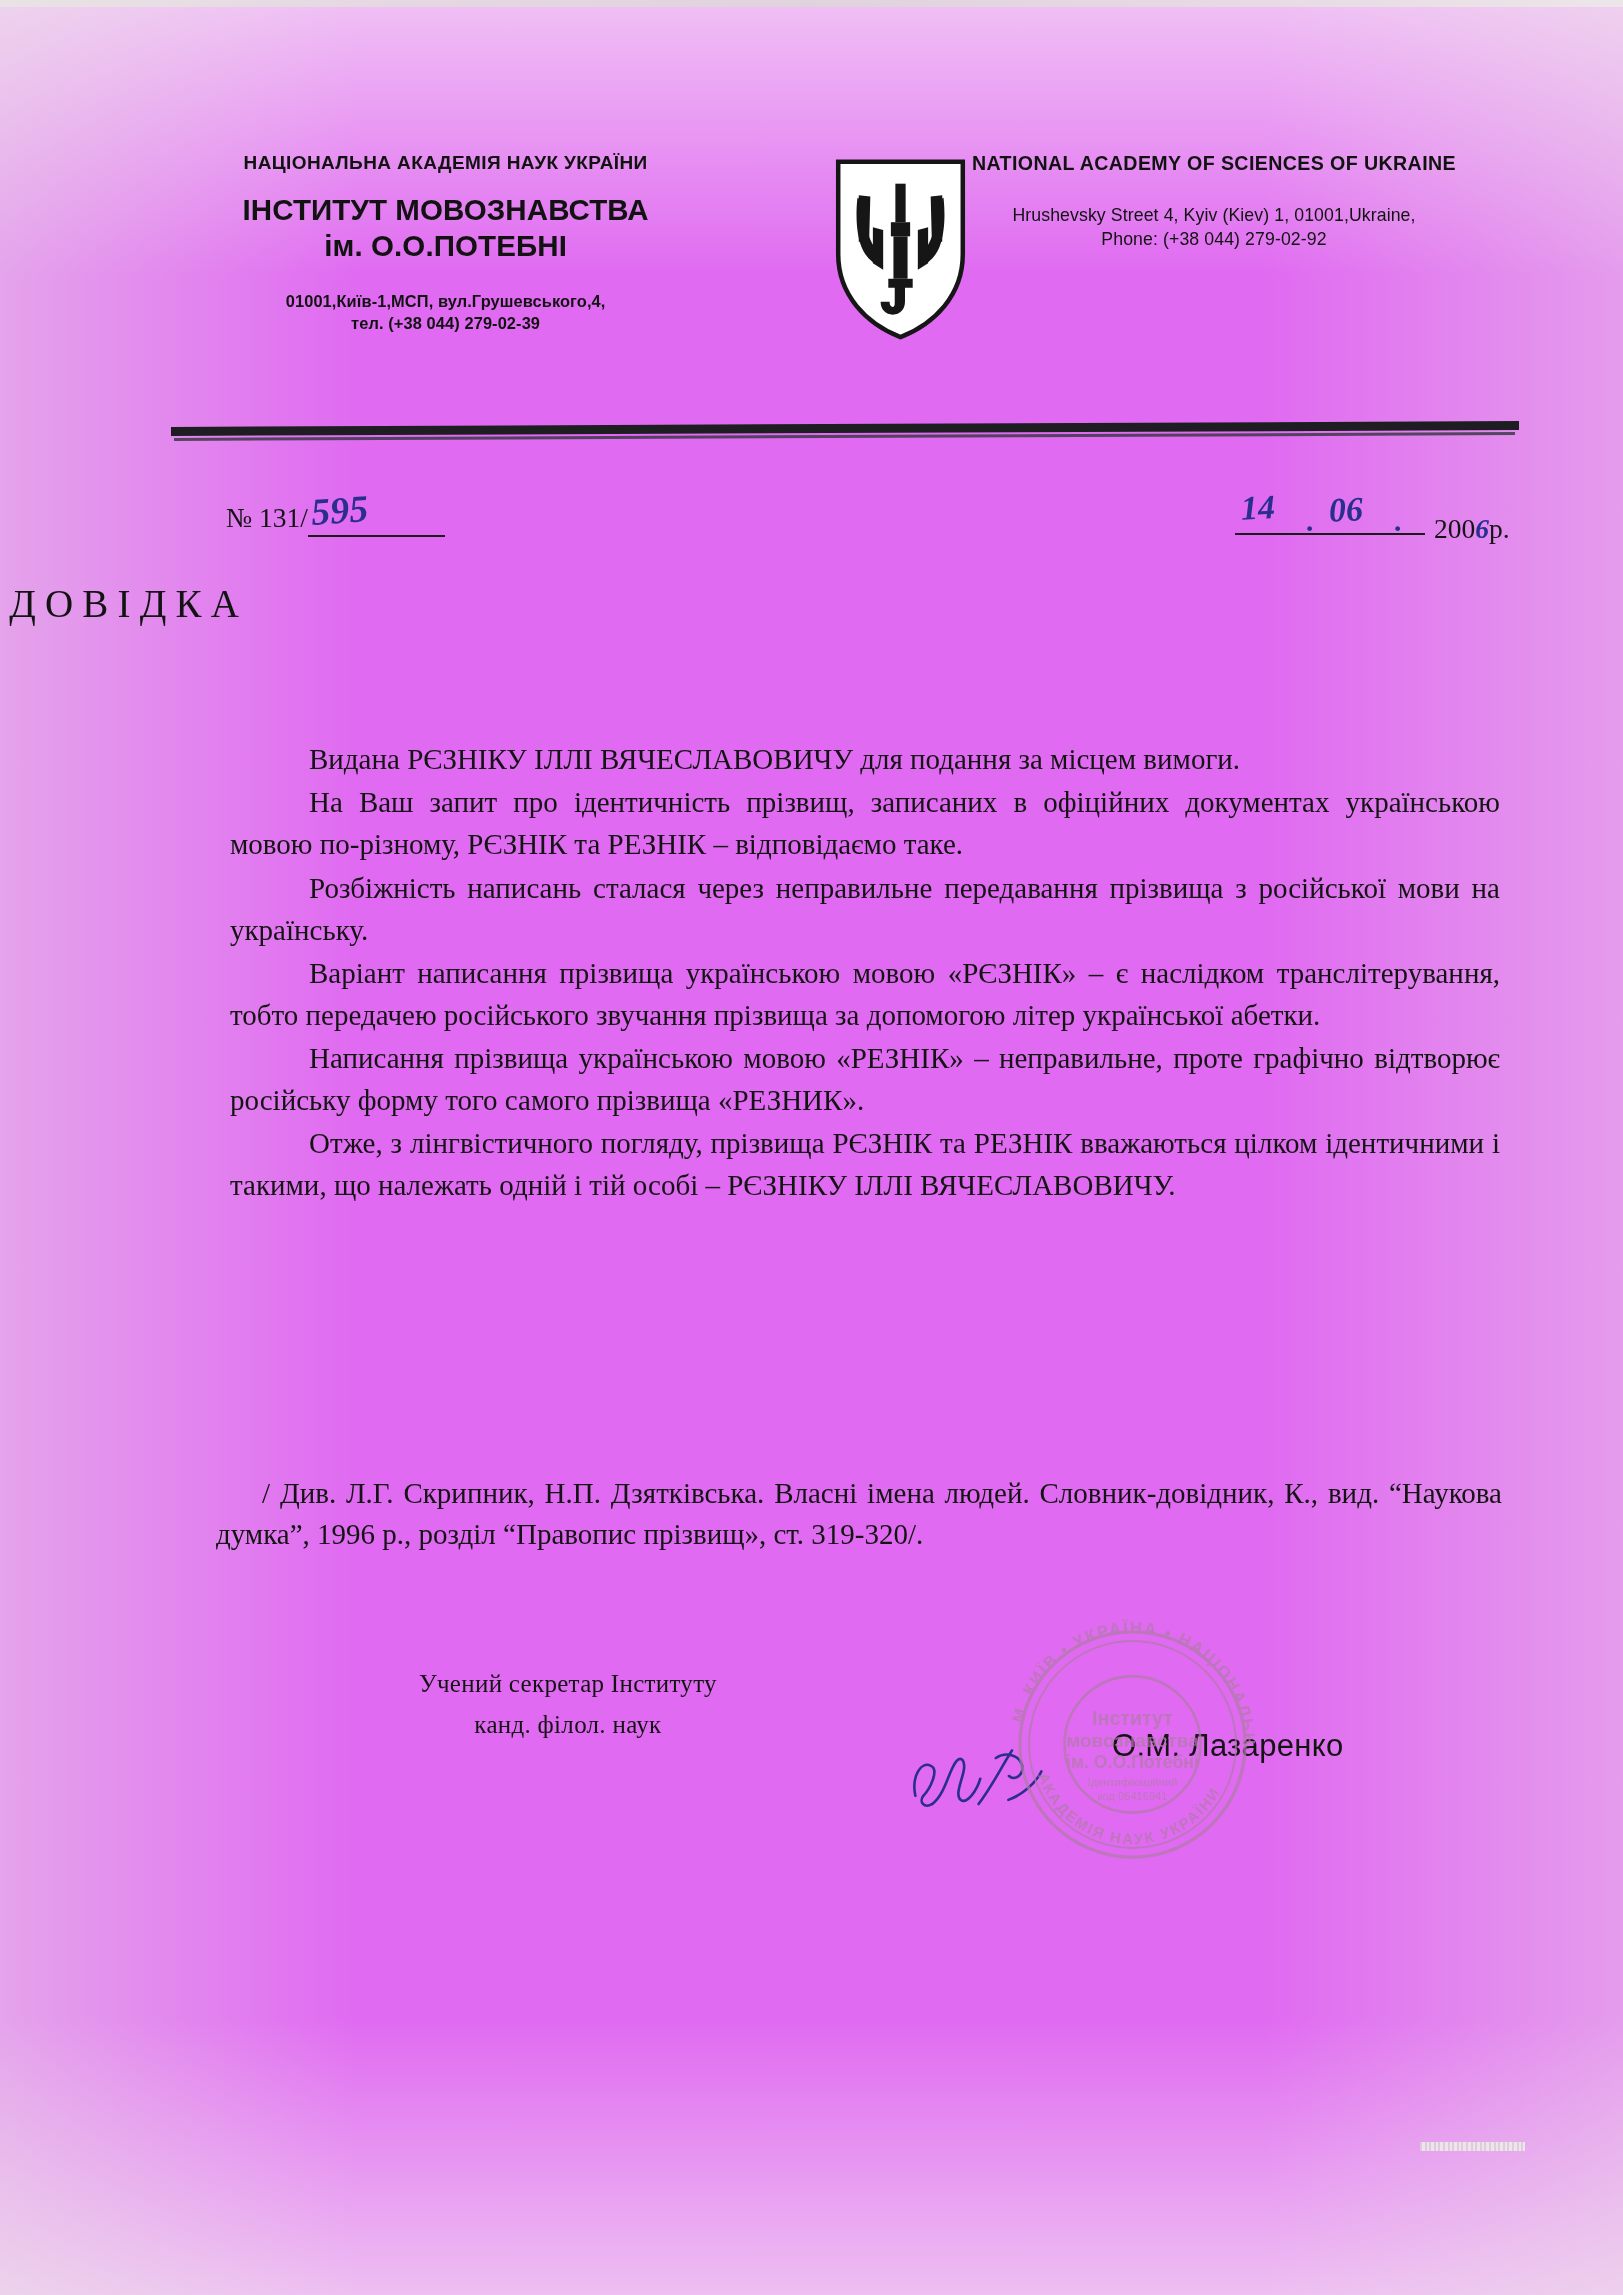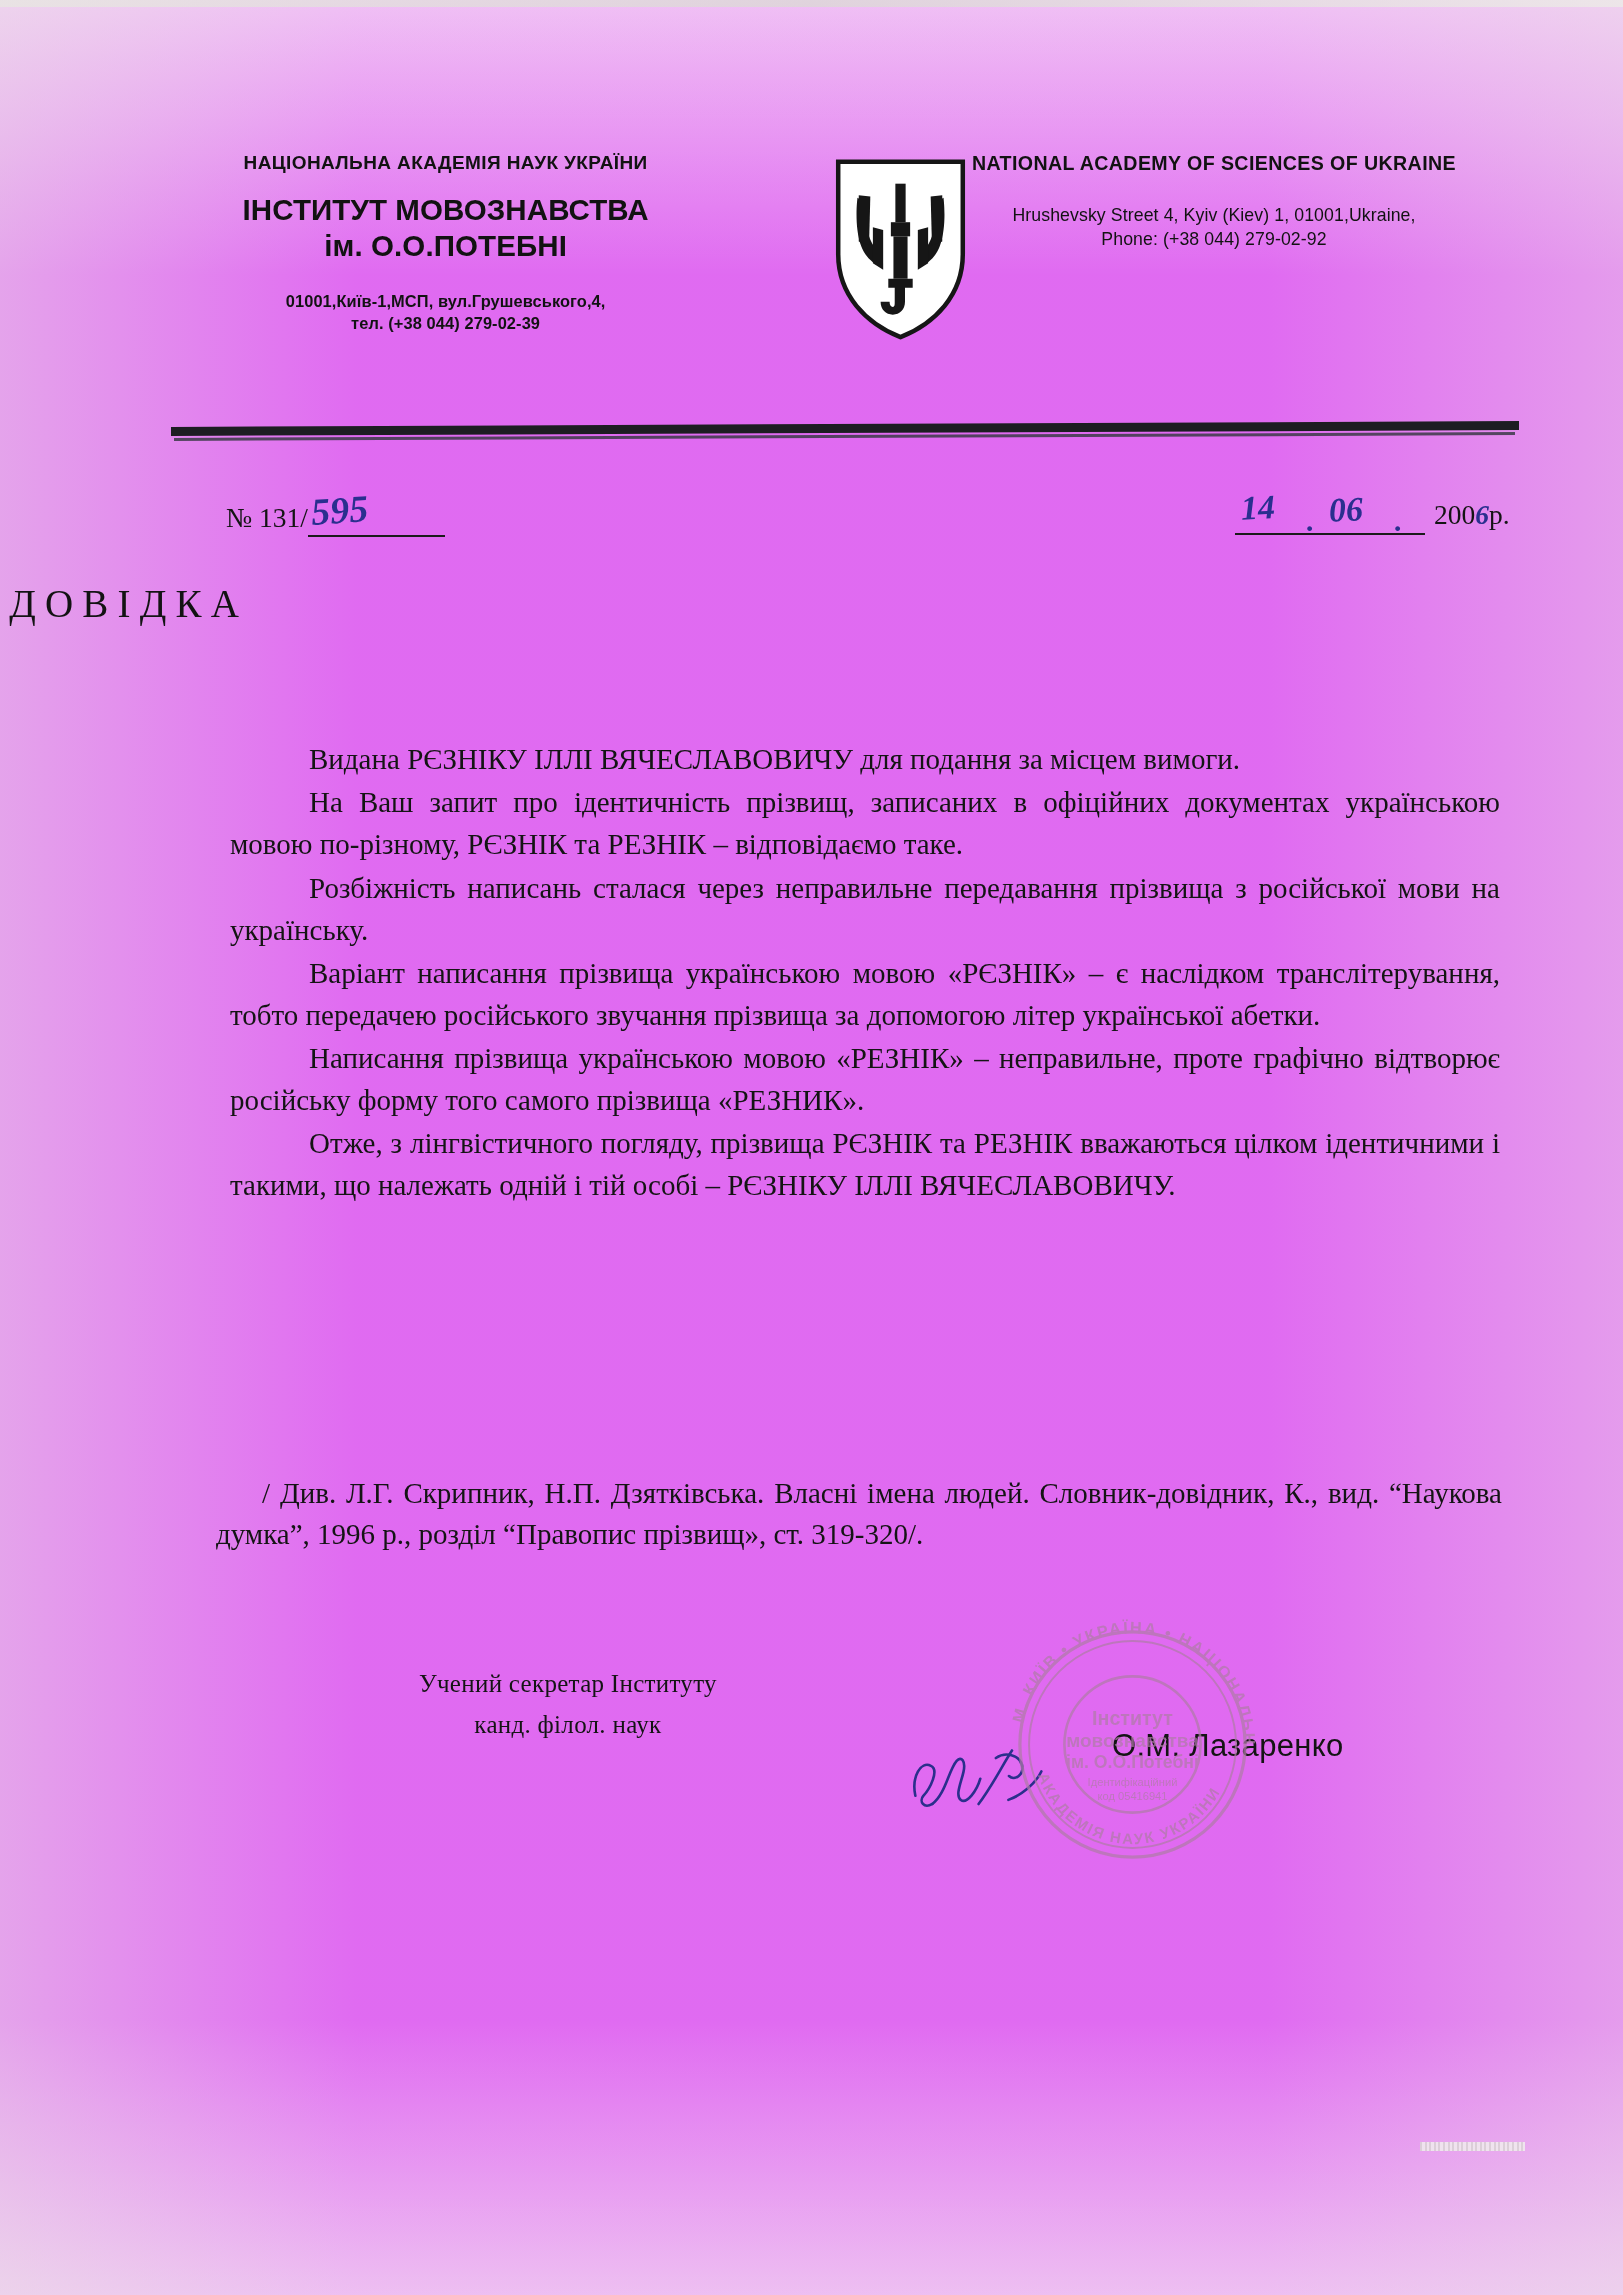--- a/index.html
+++ b/index.html
@@ -149,21 +149,21 @@
   .date-m { left: 281px; top: -6.5px; transform: rotate(-3deg); }
   .date-dot2 { left: 347px; top: 6.5px; color:#2a2f8f; font-size: 30px; }
   .date-underline {
     position: absolute;
     left: 187px; top: 36px;
     width: 190px; height: 2px;
     background: #1a1a1a;
   }
   .date-year {
     position: absolute;
-    left: 386px; top: 2px;
+    left: 386px; top: 16px;
     font-family: "Liberation Serif", serif;
     font-size: 27.5px;
     color: #141414;
   }
   .date-year .hand-digit {
     font-style: italic;
     font-weight: 700;
     color: #2a2f8f;
   }
 

